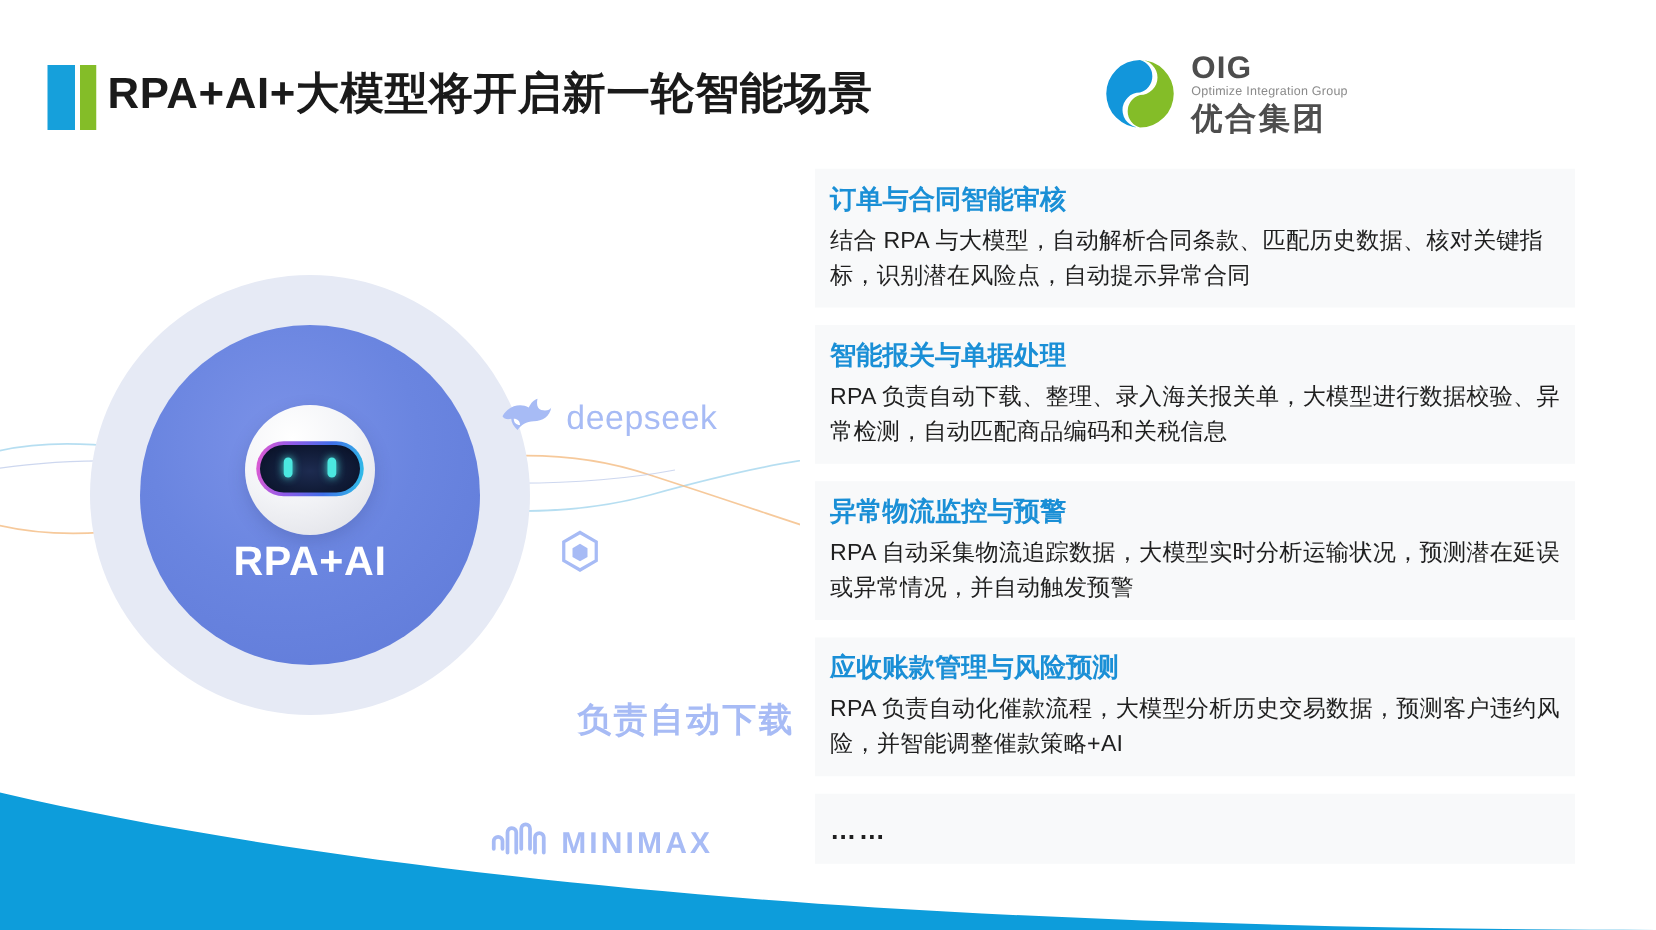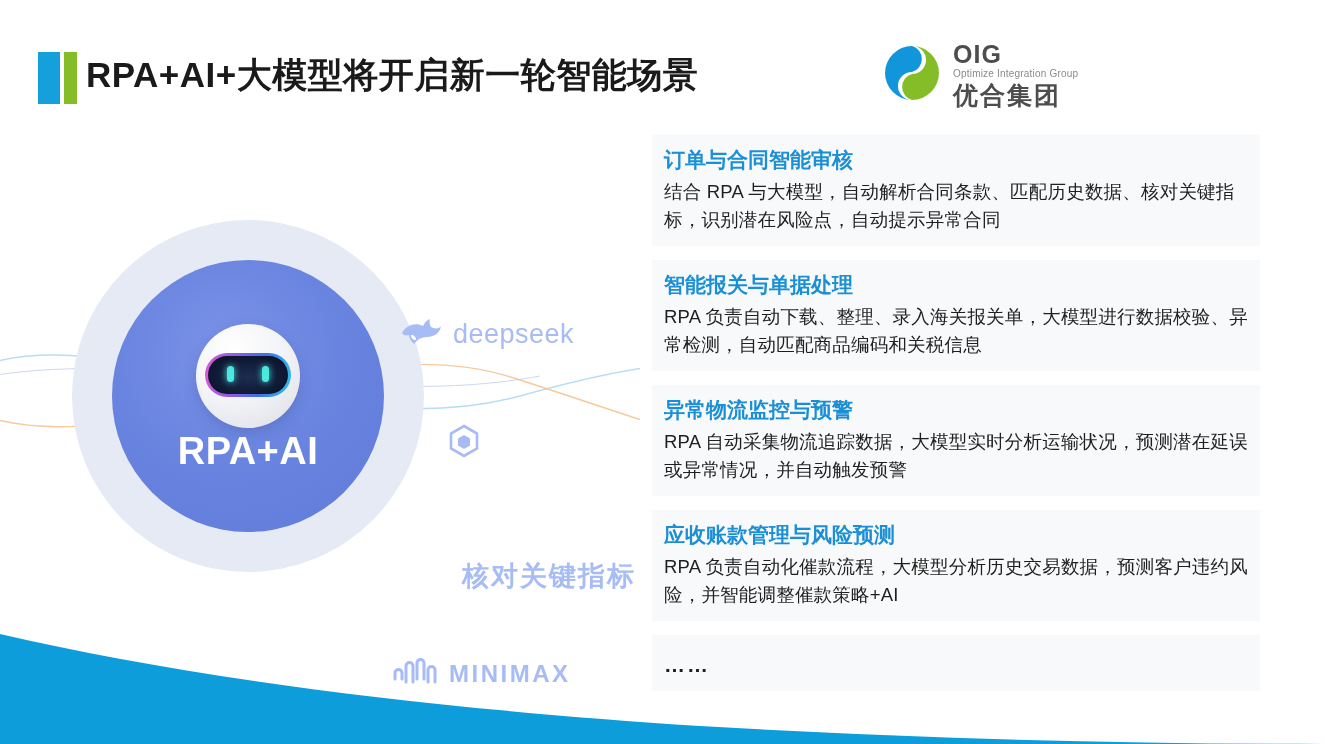--- a/index.html
+++ b/index.html
@@ -54,20 +54,21 @@
     white-space: nowrap;
     line-height: 54px;
   }
 
   
   .brand {
     position: absolute;
     right: 42px; top: 42px;
     width: 185px; height: 66px;
     display: flex;
+    align-items: center;
     gap: 10px;
   }
   .brand-mark {
     width: 62px; height: 62px;
     flex: 0 0 62px;
     position: relative;
   }
   .brand-text { display: flex; flex-direction: column; justify-content: center; }
   .brand-oig {
     font-size: 25px;
@@ -144,21 +145,21 @@
     box-shadow: 0 0 7px #4be8e0;
   }
   .robot-eye.left { left: 19px; }
   .robot-eye.right { left: 54px; }
 
   .core-label {
     position: absolute;
     left: 112px; top: 312px;
     width: 272px;
     text-align: center;
-    font-size: 38px;
+    font-size: 33px;
     font-weight: bold;
     color: #ffffff;
     letter-spacing: 0.5px;
   }
 
   
   .curves { position: absolute; left: 0; top: 0; width: 640px; height: 560px; }
 
   
   .model-logo {
@@ -289,21 +290,21 @@
     <div class="model-logo logo-wenxin">
       <span>
         <svg width="32" height="34" viewBox="0 0 32 34">
           <path d="M16 2 L29 9.5 L29 24.5 L16 32 L3 24.5 L3 9.5 Z" fill="none" stroke="#a7bbf5" stroke-width="2.6"></path>
           <path d="M16 11 L22 14.5 L22 21.5 L16 25 L10 21.5 L10 14.5 Z" fill="#a7bbf5"></path>
         </svg>
       </span>
     </div>
 
     <div class="model-logo logo-pangu">
-      <span class="model-name cn">核对关键指标</span>
+      <span class="model-name cn">负责自动下载</span>
     </div>
 
     <div class="model-logo logo-minimax">
       <span>
         <svg width="46" height="30" viewBox="0 0 46 30">
           <g fill="none" stroke="#a7bbf5" stroke-width="3" stroke-linecap="round">
             <path d="M3 22 L3 16 A3.5 3.5 0 0 1 10 16 L10 22"></path>
             <path d="M14 25 L14 9 A3.5 3.5 0 0 1 21 9 L21 25"></path>
             <path d="M25 22 L25 6 A3.5 3.5 0 0 1 32 6 L32 22"></path>
             <path d="M36 25 L36 13 A3.5 3.5 0 0 1 43 13 L43 25"></path>

